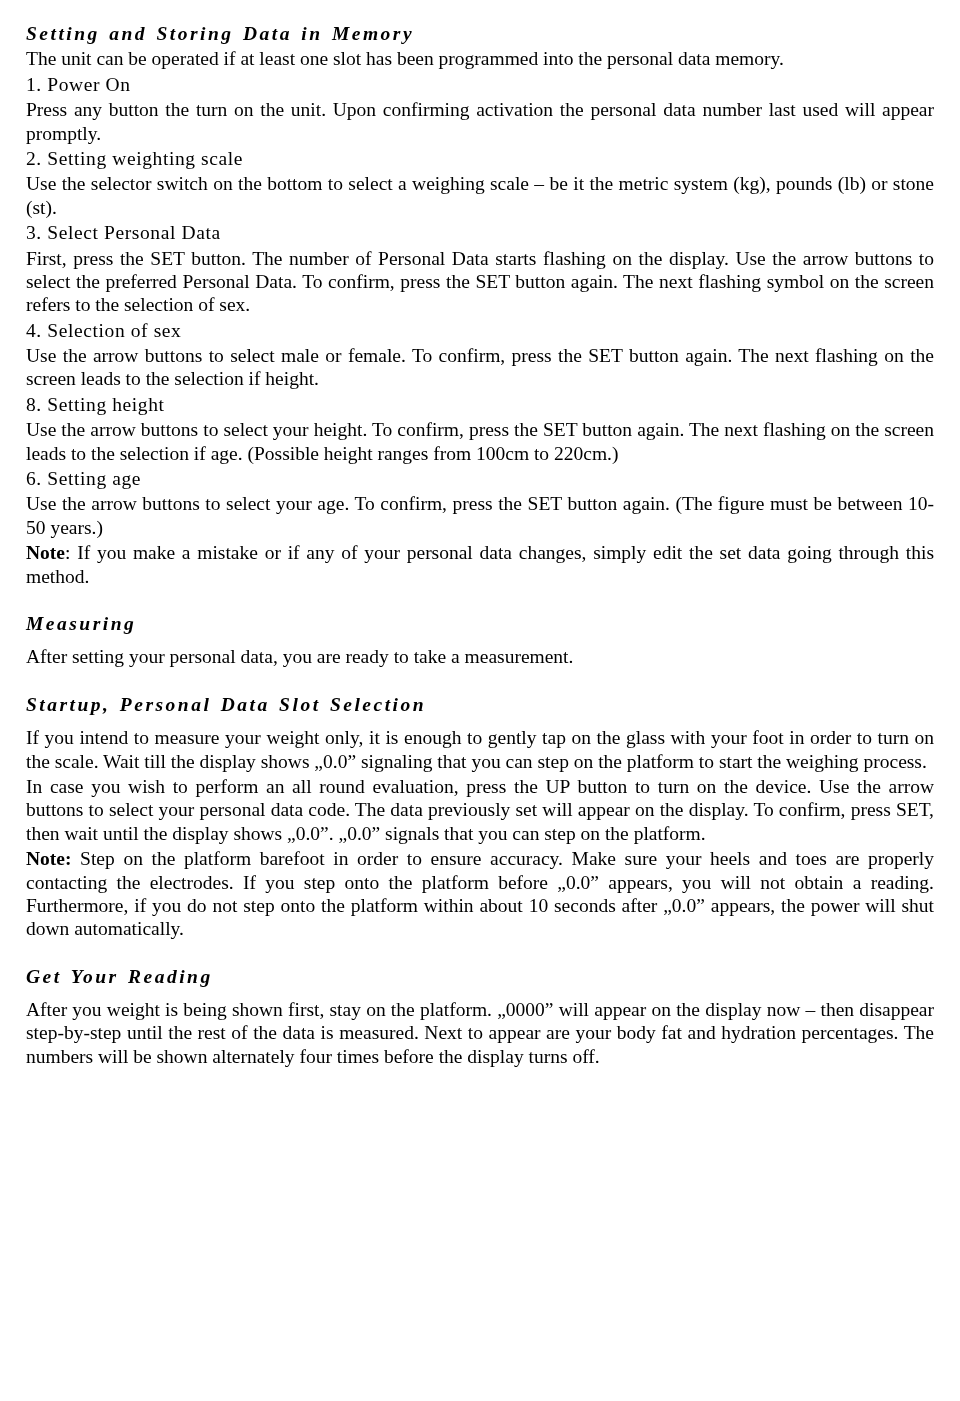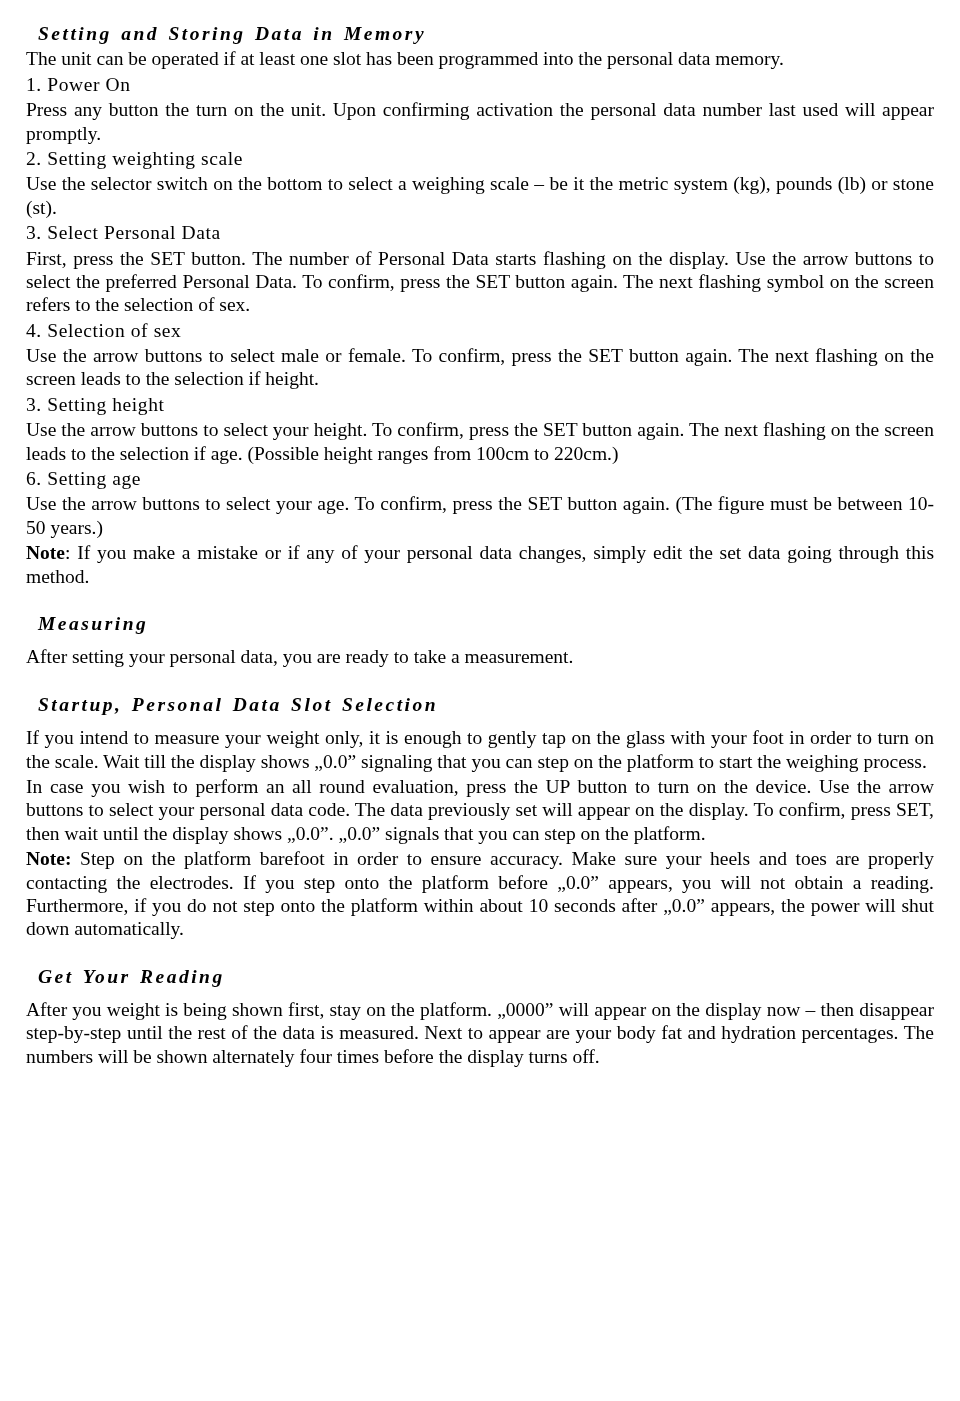--- a/index.html
+++ b/index.html
@@ -11,21 +11,21 @@
     padding: 22px 26px 30px 26px;
     width: 960px;
     box-sizing: border-box;
     text-align: justify;
   }
   .section-title {
     font-weight: bold;
     font-style: italic;
     letter-spacing: 2.5px;
     word-spacing: 2px;
-    margin: 0 0 2px 12px;
+    margin: 0 0 2px 0;
     text-align: left;
   }
   .bold-head {
     font-weight: normal;
     letter-spacing: 0.6px;
     text-align: left;
   }
   p {
     margin: 0 0 2px 0;
   }
@@ -50,21 +50,21 @@
 
 <p class="bold-head">2. Setting weighting scale</p>
 <p>Use the selector switch on the bottom to select a weighing scale – be it the metric system (kg), pounds (lb) or stone (st).</p>
 
 <p class="bold-head">3. Select Personal Data</p>
 <p>First, press the SET button. The number of Personal Data starts flashing on the display. Use the arrow buttons to select the preferred Personal Data. To confirm, press the SET button again. The next flashing symbol on the screen refers to the selection of sex.</p>
 
 <p class="bold-head">4. Selection of sex</p>
 <p>Use the arrow buttons to select male or female. To confirm, press the SET button again. The next flashing on the screen leads to the selection if height.</p>
 
-<p class="bold-head">3. Setting height</p>
+<p class="bold-head">8. Setting height</p>
 <p>Use the arrow buttons to select your height. To confirm, press the SET button again. The next flashing on the screen leads to the selection if age. (Possible height ranges from 100cm to 220cm.)</p>
 
 <p class="bold-head">6. Setting age</p>
 <p>Use the arrow buttons to select your age. To confirm, press the SET button again. (The figure must be between 10-50 years.)</p>
 
 <p>
   <span class="inline-bold">Note</span><span>: If you make a mistake or if any of your personal data changes, simply edit the set data going through this method.</span>
 </p>
 
 <div class="spacer"></div>

